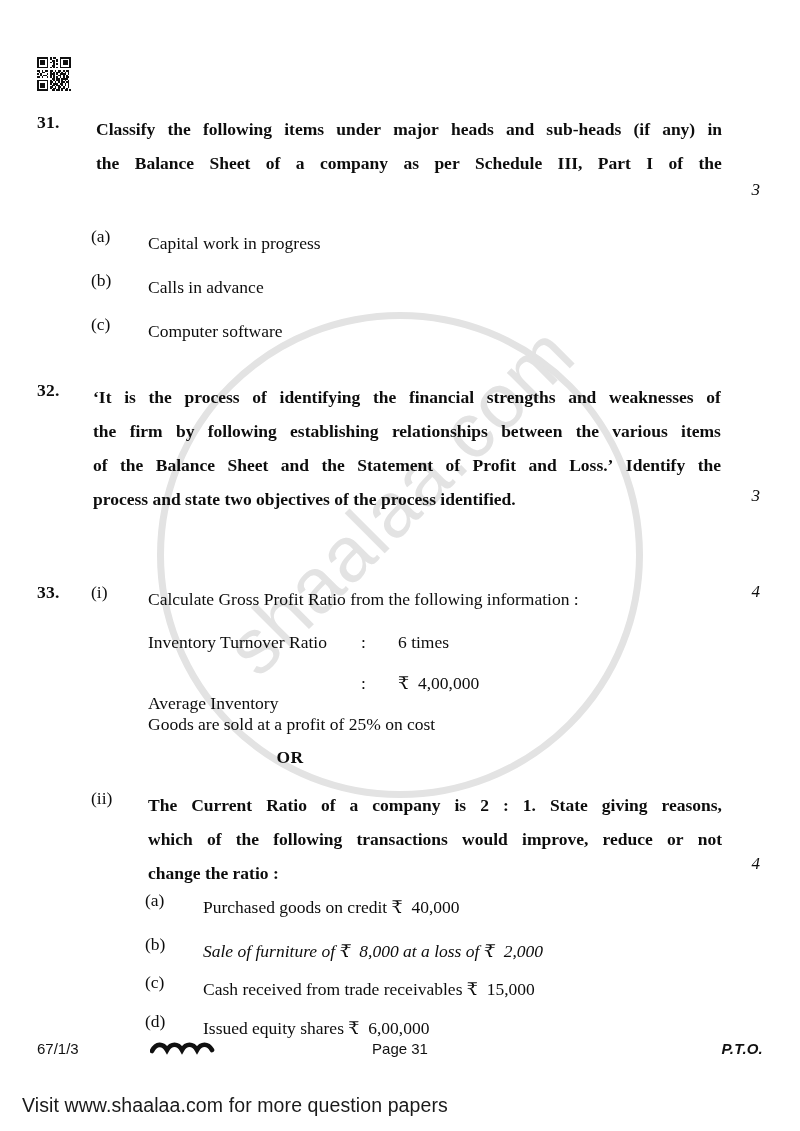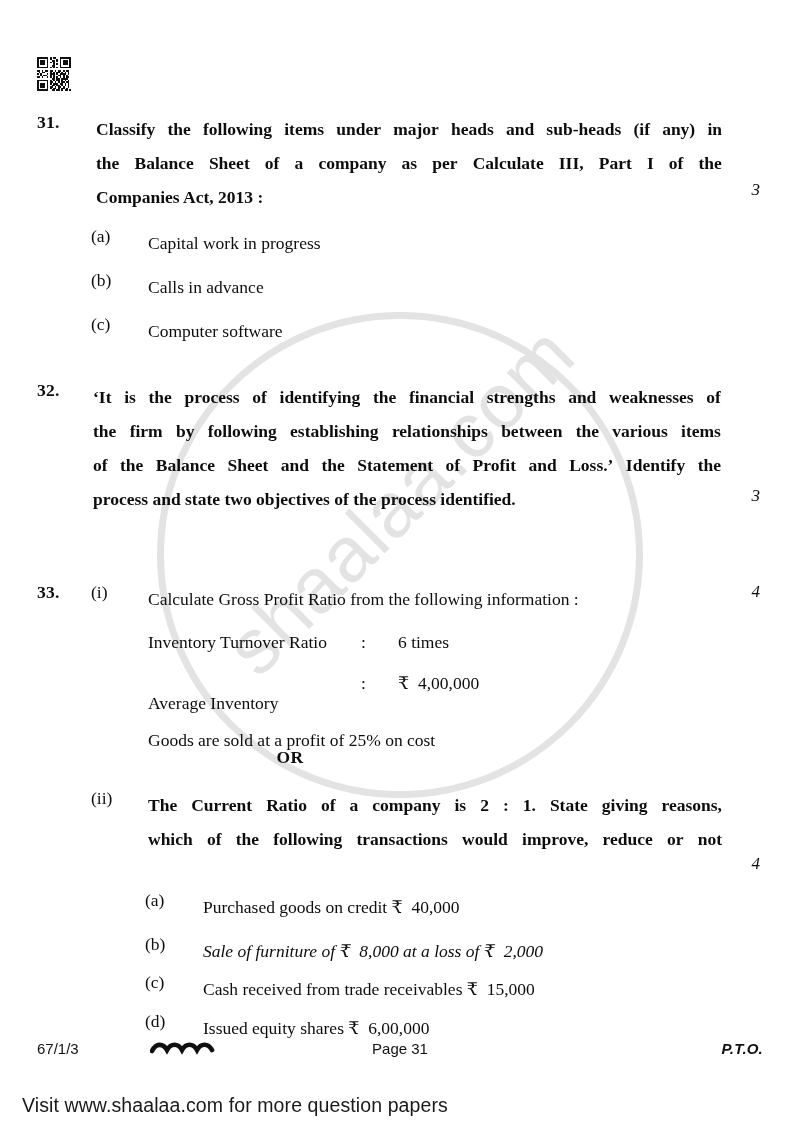--- a/index.html
+++ b/index.html
@@ -300,22 +300,21 @@
       <rect x="20" y="20" width="1" height="1"></rect>
     </g>
   </svg>
 
   <div id="content">
 
     <div class="row" style="top:112px;">
       <div class="qnum">31.</div>
       <div class="para" style="left:96px; top:0; width:626px;">
         <div class="jline"><span>Classify</span><span>the</span><span>following</span><span>items</span><span>under</span><span>major</span><span>heads</span><span>and</span><span>sub-heads</span><span>(if</span><span>any)</span><span>in</span></div>
-        <div class="jline"><span>the</span><span>Balance</span><span>Sheet</span><span>of</span><span>a</span><span>company</span><span>as</span><span>per</span><span>Calculate</span><span>III,</span><span>Part</span><span>I</span><span>of</span><span>the</span></div>
-        <div class="jline last">Companies Act, 2013 :</div>
+        <div class="jline"><span>the</span><span>Balance</span><span>Sheet</span><span>of</span><span>a</span><span>company</span><span>as</span><span>per</span><span>Schedule</span><span>III,</span><span>Part</span><span>I</span><span>of</span><span>the</span></div>
       </div>
     </div>
     <div class="mark" style="top:180px;">3</div>
 
     <div class="row" style="top:226px;">
       <div class="alpha lvl1">(a)</div>
       <div class="plain" style="left:148px; top:0;">Capital work in progress</div>
     </div>
     <div class="row" style="top:270px;">
       <div class="alpha lvl1">(b)</div>
@@ -348,30 +347,31 @@
       <div class="plain" style="left:148px; top:0;">Inventory Turnover Ratio</div>
       <div class="plain" style="left:361px; top:0;">:</div>
       <div class="plain" style="left:398px; top:0;">6 times</div>
     </div>
     <div class="row" style="top:666px;">
       <div class="plain" style="left:148px; top:0;margin-top:20px;">Average Inventory</div>
       <div class="plain" style="left:361px; top:0;">:</div>
       <div class="plain" style="left:398px; top:0;">₹  4,00,000</div>
     </div>
     <div class="row" style="top:707px;">
-      <div class="plain" style="left:148px; top:0;margin-top:16px;">Goods are sold at a profit of 25% on cost</div>
+      <div class="plain" style="left:148px; top:0;">Goods are sold at a profit of 25% on cost</div>
     </div>
 
     <div class="or" style="top:747px;">OR</div>
 
     <div class="row" style="top:788px;">
       <div class="romnum">(ii)</div>
       <div class="para" style="left:148px; top:0; width:574px;">
         <div class="jline"><span>The</span><span>Current</span><span>Ratio</span><span>of</span><span>a</span><span>company</span><span>is</span><span>2</span><span>:</span><span>1.</span><span>State</span><span>giving</span><span>reasons,</span></div>
         <div class="jline"><span>which</span><span>of</span><span>the</span><span>following</span><span>transactions</span><span>would</span><span>improve,</span><span>reduce</span><span>or</span><span>not</span></div>
+        <div class="jline last">change the ratio :</div>
       </div>
     </div>
     <div class="mark" style="top:854px;">4</div>
 
     <div class="row" style="top:890px;">
       <div class="alpha lvl2">(a)</div>
       <div class="plain" style="left:203px; top:0;">Purchased goods on credit ₹  40,000</div>
     </div>
     <div class="row" style="top:934px;">
       <div class="alpha lvl2">(b)</div>

